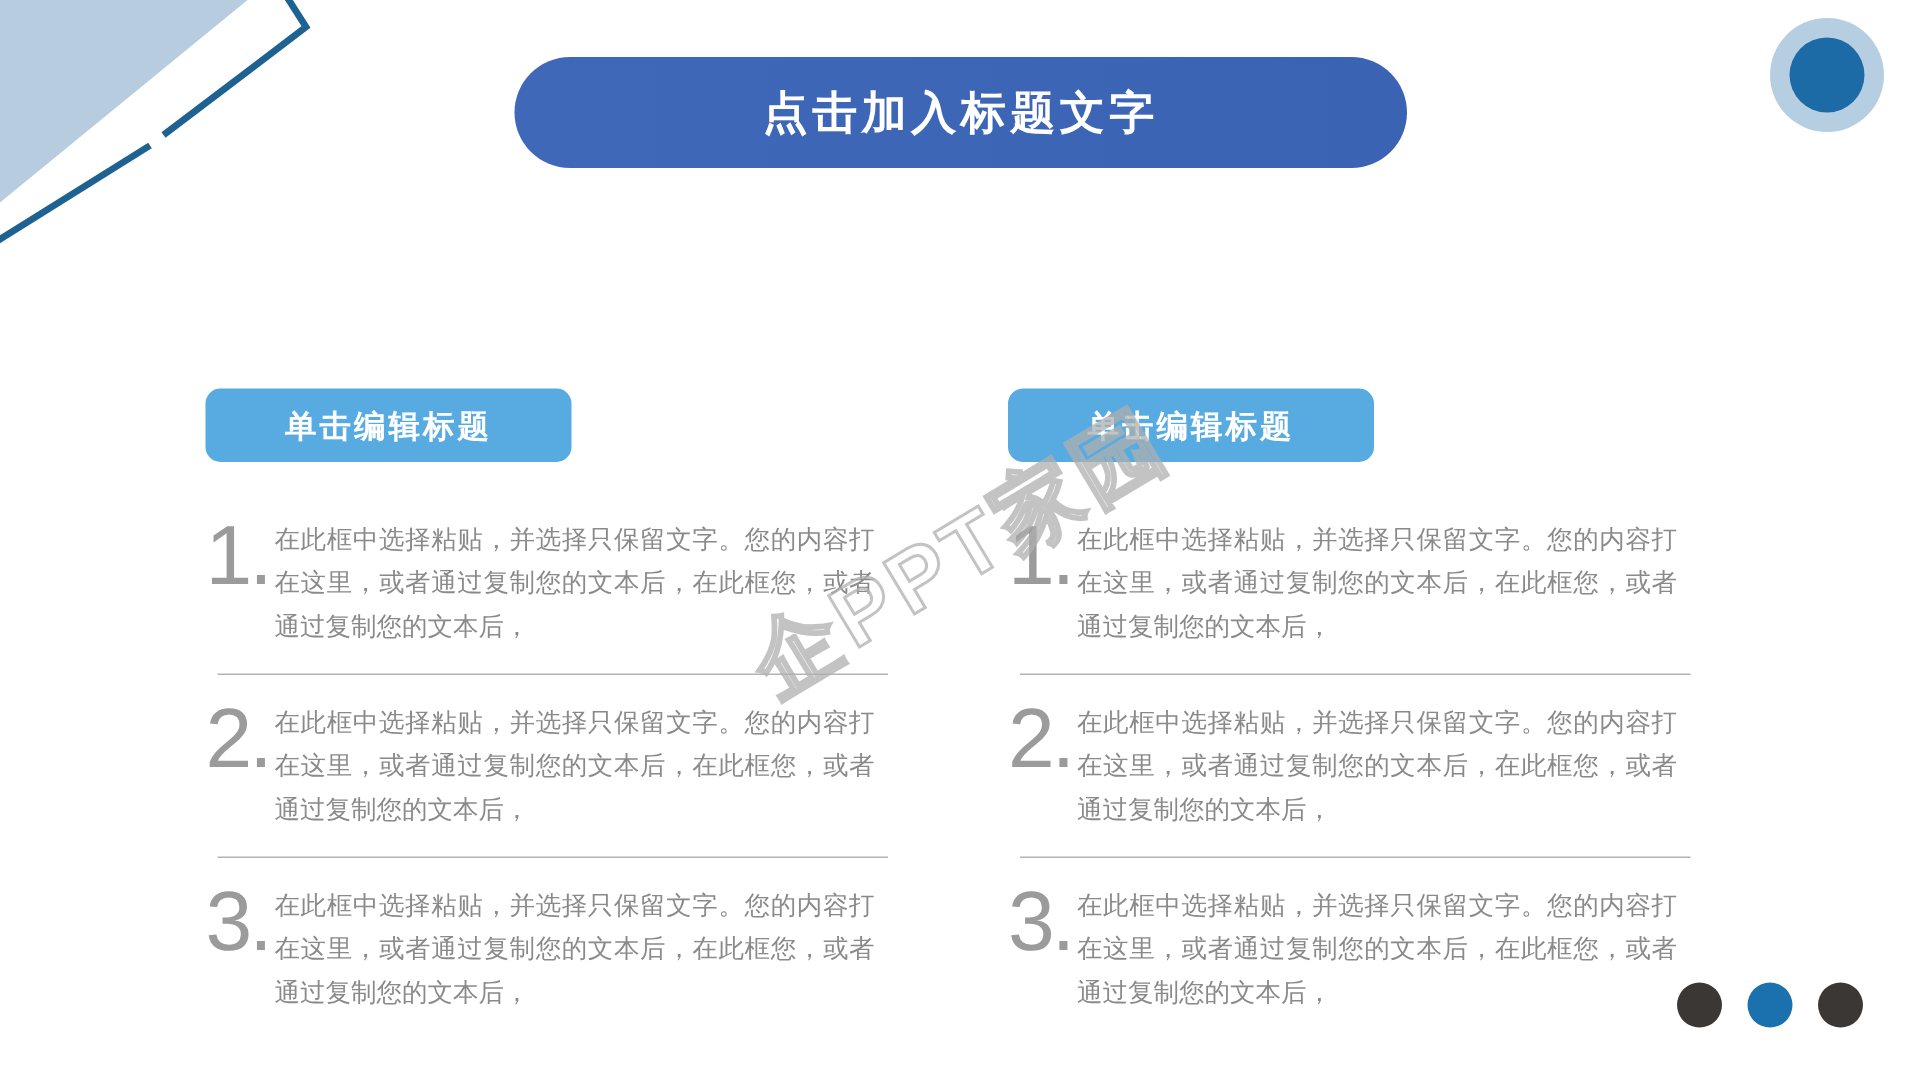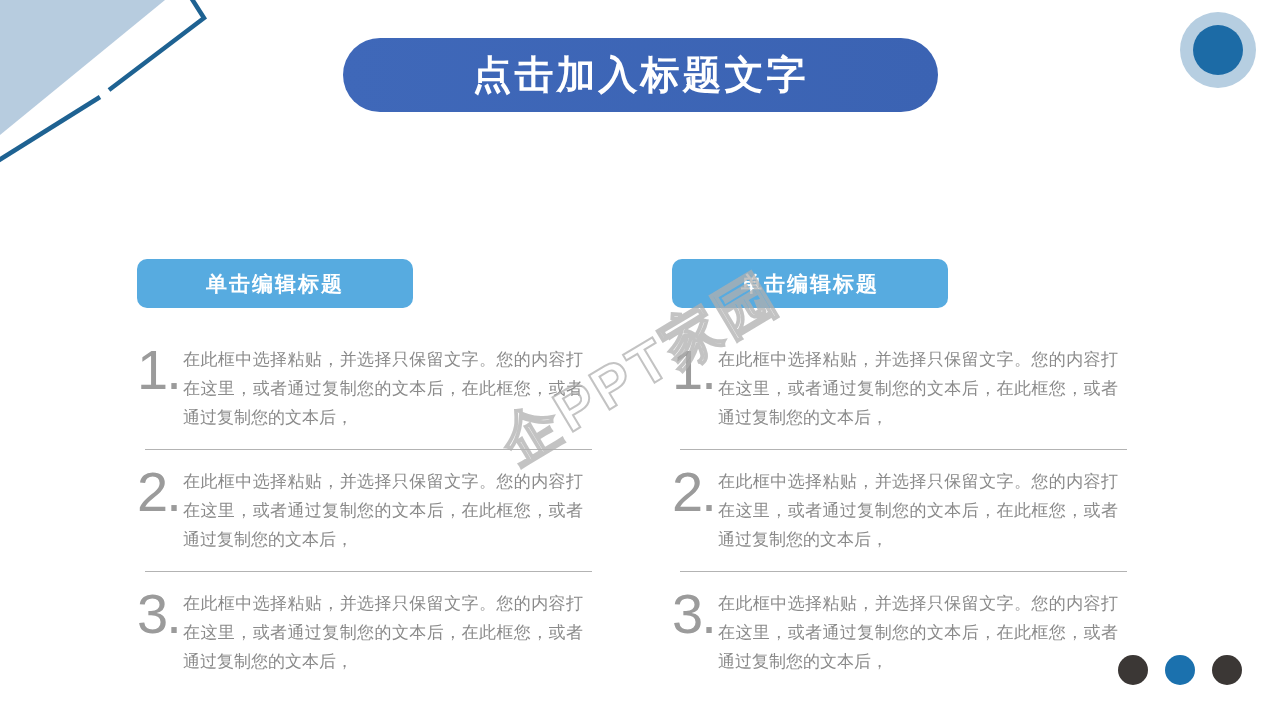--- a/index.html
+++ b/index.html
@@ -17,21 +17,21 @@
 
   
   .title-pill {
     position: absolute;
     left: 343px; top: 38px;
     width: 595px; height: 74px;
     border-radius: 37px;
     background: linear-gradient(90deg, #3f68b9 0%, #3b63b3 100%);
     display: flex; align-items: center; justify-content: center;
     color: #ffffff;
-    font-size: 39px;
+    font-size: 30px;
     font-weight: bold;
     letter-spacing: 3px;
   }
 
   
   .ring-outer {
     position: absolute;
     left: 1180px; top: 12px;
     width: 76px; height: 76px;
     border-radius: 50%;
@@ -44,21 +44,21 @@
     border-radius: 50%;
     background: #1c6ba6;
   }
 
   
   .column { position: absolute; top: 259px; width: 455px; }
   .column.left  { left: 137px; }
   .column.right { left: 672px; }
 
   .section-header {
-    width: 276px; height: 49px;
+    width: 244px; height: 49px;
     border-radius: 10px;
     background: #57abe0;
     display: flex; align-items: center; justify-content: center;
     color: #ffffff;
     font-size: 21px;
     font-weight: bold;
     letter-spacing: 2px;
   }
 
   .list { margin-top: 35px; }

